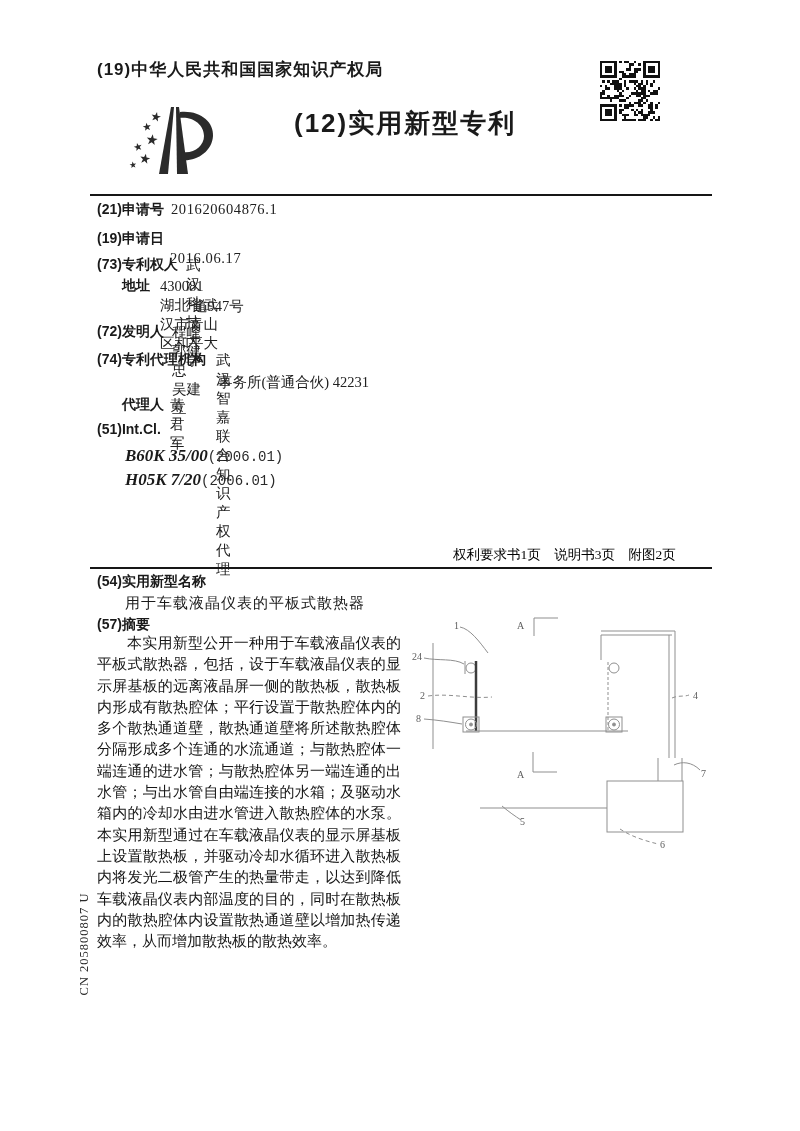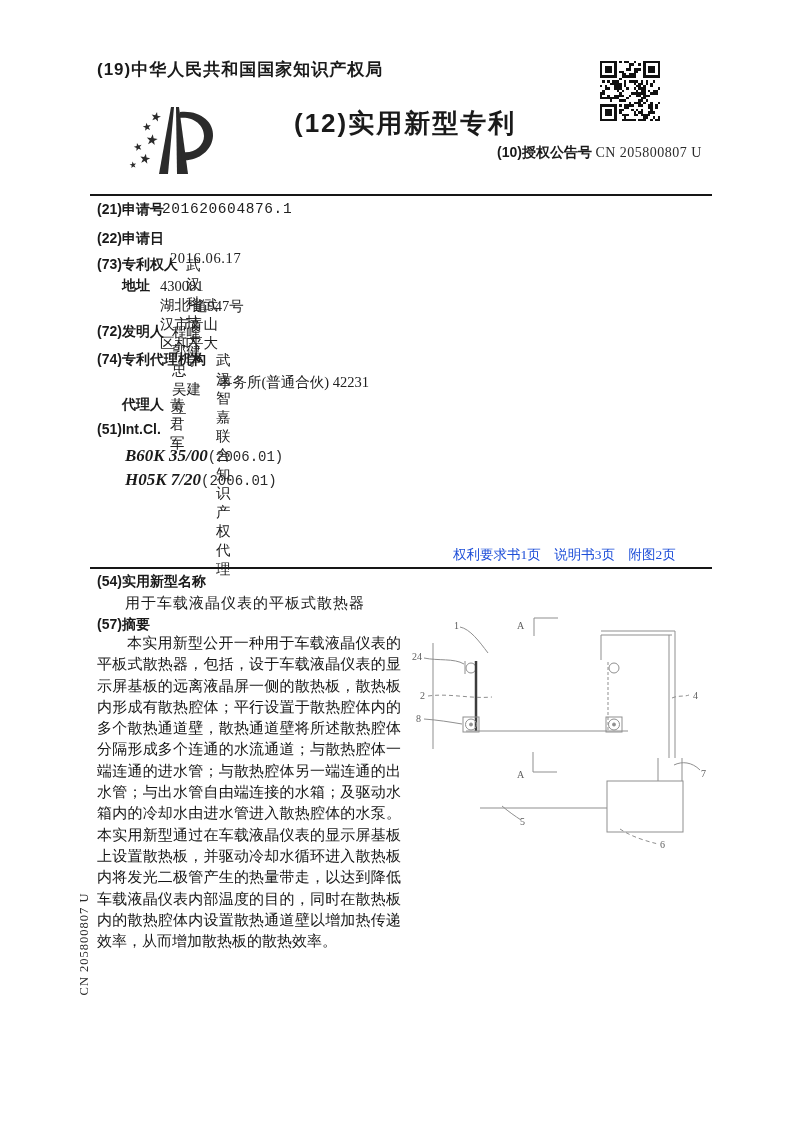--- a/index.html
+++ b/index.html
@@ -21,36 +21,36 @@
   #pub-block .val { font-family:"Liberation Serif","DejaVu Serif",serif; color:#2a2a2a; letter-spacing:0.5px; }
 
   .rule { position:absolute; left:90px; width:622px; border-top:2px solid #161616; }
   #rule-1 { top:194px; }
   #rule-2 { top:567px; }
 
   .brow { position:absolute; font-size:14px; }
   .brow .lbl { font-family:"Liberation Sans","DejaVu Sans",sans-serif; font-weight:bold; }
   .brow .val { font-size:14.5px; color:#202020; }
 
-  #row-21 { left:97px; top:201px; }  #row-21 .val { position:absolute; left:65px; top:0; letter-spacing:0.6px;font-family:Liberation Mono, monospace; }
+  #row-21 { left:97px; top:201px; }  #row-21 .val { position:absolute; left:74px; top:0; letter-spacing:0.6px; }
   #row-22 { left:97px; top:230px; }  #row-22 .val { position:absolute; left:73px; top:0; letter-spacing:0.6px;margin-top:20px; }
   #row-73 { left:97px; top:256px; }  #row-73 .val { position:absolute; left:89px; top:0;text-align:right; }
   #row-addr1 { left:122px; top:277px; } #row-addr1 .val { position:absolute; left:38px; top:0; }
   #row-addr2 { left:193px; top:297px; }
   #row-72 { left:97px; top:323px; }  #row-72 .val { position:absolute; left:75px; top:0; }
   #row-74 { left:97px; top:351px; }  #row-74 .val { position:absolute; left:119px; top:0; }
   #row-74b { left:218px; top:373px; }
   #row-agent { left:122px; top:396px; } #row-agent .val { position:absolute; left:48px; top:0; }
   #row-51 { left:97px; top:421px; }
   #row-int1 { left:125px; top:446px; }
   #row-int2 { left:125px; top:470px; }
   .intcode { font-weight:bold; font-style:italic; font-size:17px; }
   .intver { font-size:14px; color:#2a2a2a;font-family:Liberation Mono, monospace; }
 
-  #pages-info { left:453px; top:546px; font-size:13.5px; color:#1d4ed8; }
+  #pages-info { left:453px; top:546px; font-size:13.5px; color:#000000; }
 
   #label-54 { left:97px; top:573px; font-size:14px; }
   #title-54 { left:125px; top:594px; font-size:15px; letter-spacing:1px; }
   #label-57 { left:97px; top:616px; font-size:14px; }
 
   #abstract {
     position:absolute; left:97px; top:633px; width:304px;
     font-size:15px; line-height:21.3px; text-align:justify; text-indent:2em;
     color:#161616;
   }
@@ -287,34 +287,30 @@
         <use href="#star" transform="translate(12,45) scale(0.85) rotate(-14)"></use>
         <use href="#star" transform="translate(19,57) scale(1.05) rotate(10)"></use>
         <use href="#star" transform="translate(7,63) scale(0.7) rotate(-8)"></use>
       </g>
     </svg>
   </div>
 
   <div class="abs sans" id="doc-type">(12)实用新型专利</div>
 
   <div class="abs" id="pub-block">
-    <div>
-      <span class="lbl">(10)授权公告号</span>
-      <span class="val">CN 205800807 U</span>
-    </div>
   </div>
 
   <div class="rule" id="rule-1"></div>
 
   <div class="brow" id="row-21">
     <span class="lbl">(21)申请号</span>
     <span class="val">201620604876.1</span>
   </div>
   <div class="brow" id="row-22">
-    <span class="lbl">(22)申请日</span>
+    <span class="lbl">(19)申请日</span>
     <span class="val">2016.06.17</span>
   </div>
   <div class="brow" id="row-73">
     <span class="lbl">(73)专利权人</span>
     <span class="val">武汉科技大学</span>
   </div>
   <div class="brow" id="row-addr1">
     <span class="lbl">地址</span>
     <span class="val">430081　湖北省武汉市青山区和平大</span>
   </div>

